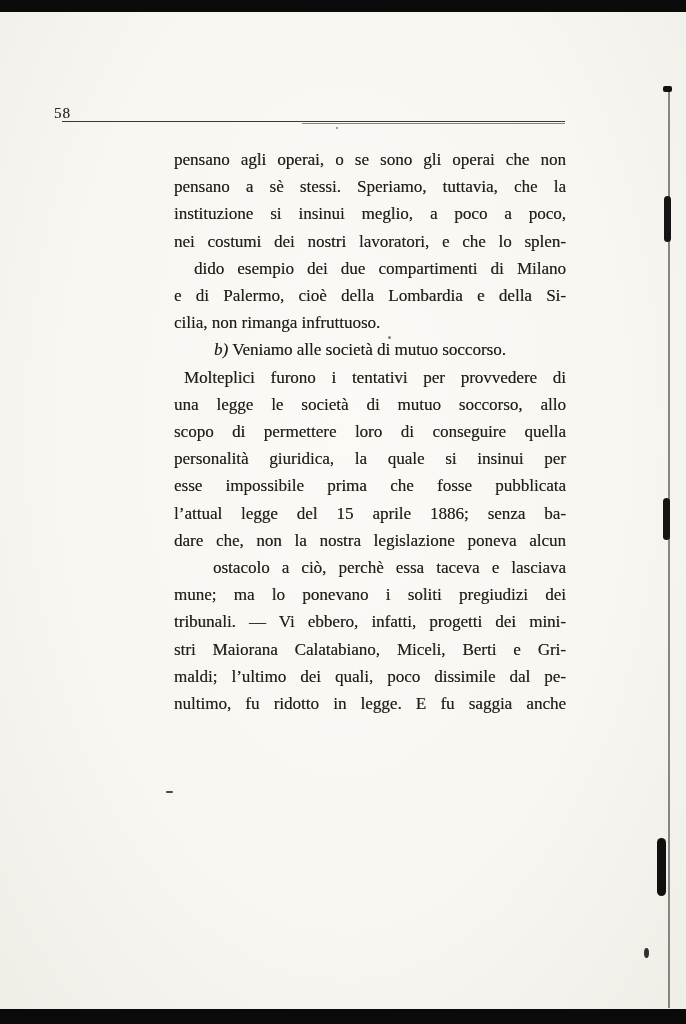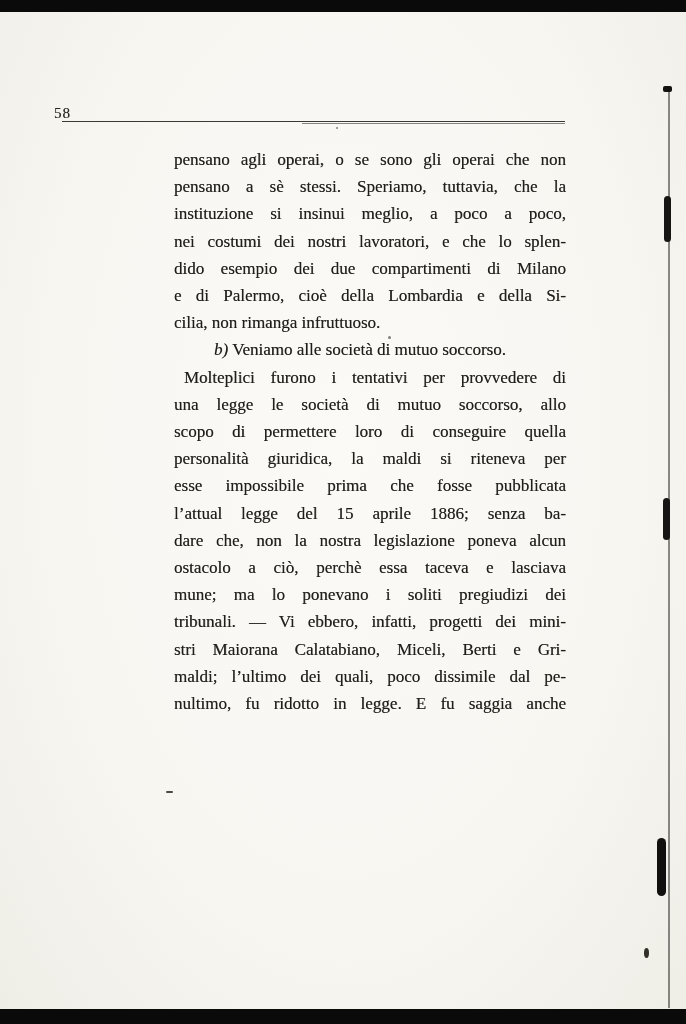--- a/index.html
+++ b/index.html
@@ -83,32 +83,32 @@
   <span class="page-number">58</span>
 
   <div class="rule main"></div>
   <div class="rule double"></div>
 
   <div class="text-block">
       <div class="line" style="text-indent: 0px;">pensano agli operai, o se sono gli operai che non</div>
       <div class="line" style="text-indent: 0px;">pensano a sè stessi. Speriamo, tuttavia, che la</div>
       <div class="line" style="text-indent: 0px;">instituzione si insinui meglio, a poco a poco,</div>
       <div class="line" style="text-indent: 0px;">nei costumi dei nostri lavoratori, e che lo splen-</div>
-      <div class="line" style="text-indent: 0px;">dido esempio dei due compartimenti di Milano</div>
+      <div class="line" style="text-indent: 0px; margin-left: 20px;">dido esempio dei due compartimenti di Milano</div>
       <div class="line" style="text-indent: 0px;">e di Palermo, cioè della Lombardia e della Si-</div>
       <div class="line last" style="text-indent: 0px;">cilia, non rimanga infruttuoso.</div>
       <div class="line last" style="text-indent: 40px;"><i>b)</i> <span>Veniamo alle società di mutuo soccorso.</span></div>
       <div class="line" style="text-indent: 10px;">Molteplici furono i tentativi per provvedere di</div>
       <div class="line" style="text-indent: 0px;">una legge le società di mutuo soccorso, allo</div>
       <div class="line" style="text-indent: 0px;">scopo di permettere loro di conseguire quella</div>
-      <div class="line" style="text-indent: 0px;">personalità giuridica, la maldi si riteneva per</div>
+      <div class="line" style="text-indent: 0px;">personalità giuridica, la quale si insinui per</div>
       <div class="line" style="text-indent: 0px;">esse impossibile prima che fosse pubblicata</div>
       <div class="line" style="text-indent: 0px;">l’attual legge del 15 aprile 1886; senza ba-</div>
       <div class="line" style="text-indent: 0px;">dare che, non la nostra legislazione poneva alcun</div>
-      <div class="line" style="text-indent: 0px;">ostacolo a ciò, perchè essa taceva e lasciava</div>
+      <div class="line" style="text-indent: 0px; margin-left: 39px;">ostacolo a ciò, perchè essa taceva e lasciava</div>
       <div class="line" style="text-indent: 0px;">mune; ma lo ponevano i soliti pregiudizi dei</div>
       <div class="line" style="text-indent: 0px;">tribunali. — Vi ebbero, infatti, progetti dei mini-</div>
       <div class="line" style="text-indent: 0px;">stri Maiorana Calatabiano, Miceli, Berti e Gri-</div>
       <div class="line" style="text-indent: 0px;">maldi; l’ultimo dei quali, poco dissimile dal pe-</div>
       <div class="line" style="text-indent: 0px;">nultimo, fu ridotto in legge. E fu saggia anche</div>
     </div>
 
   <div class="edge-line"></div>
   <div class="blot tick"></div>
   <div class="blot b1"></div>

